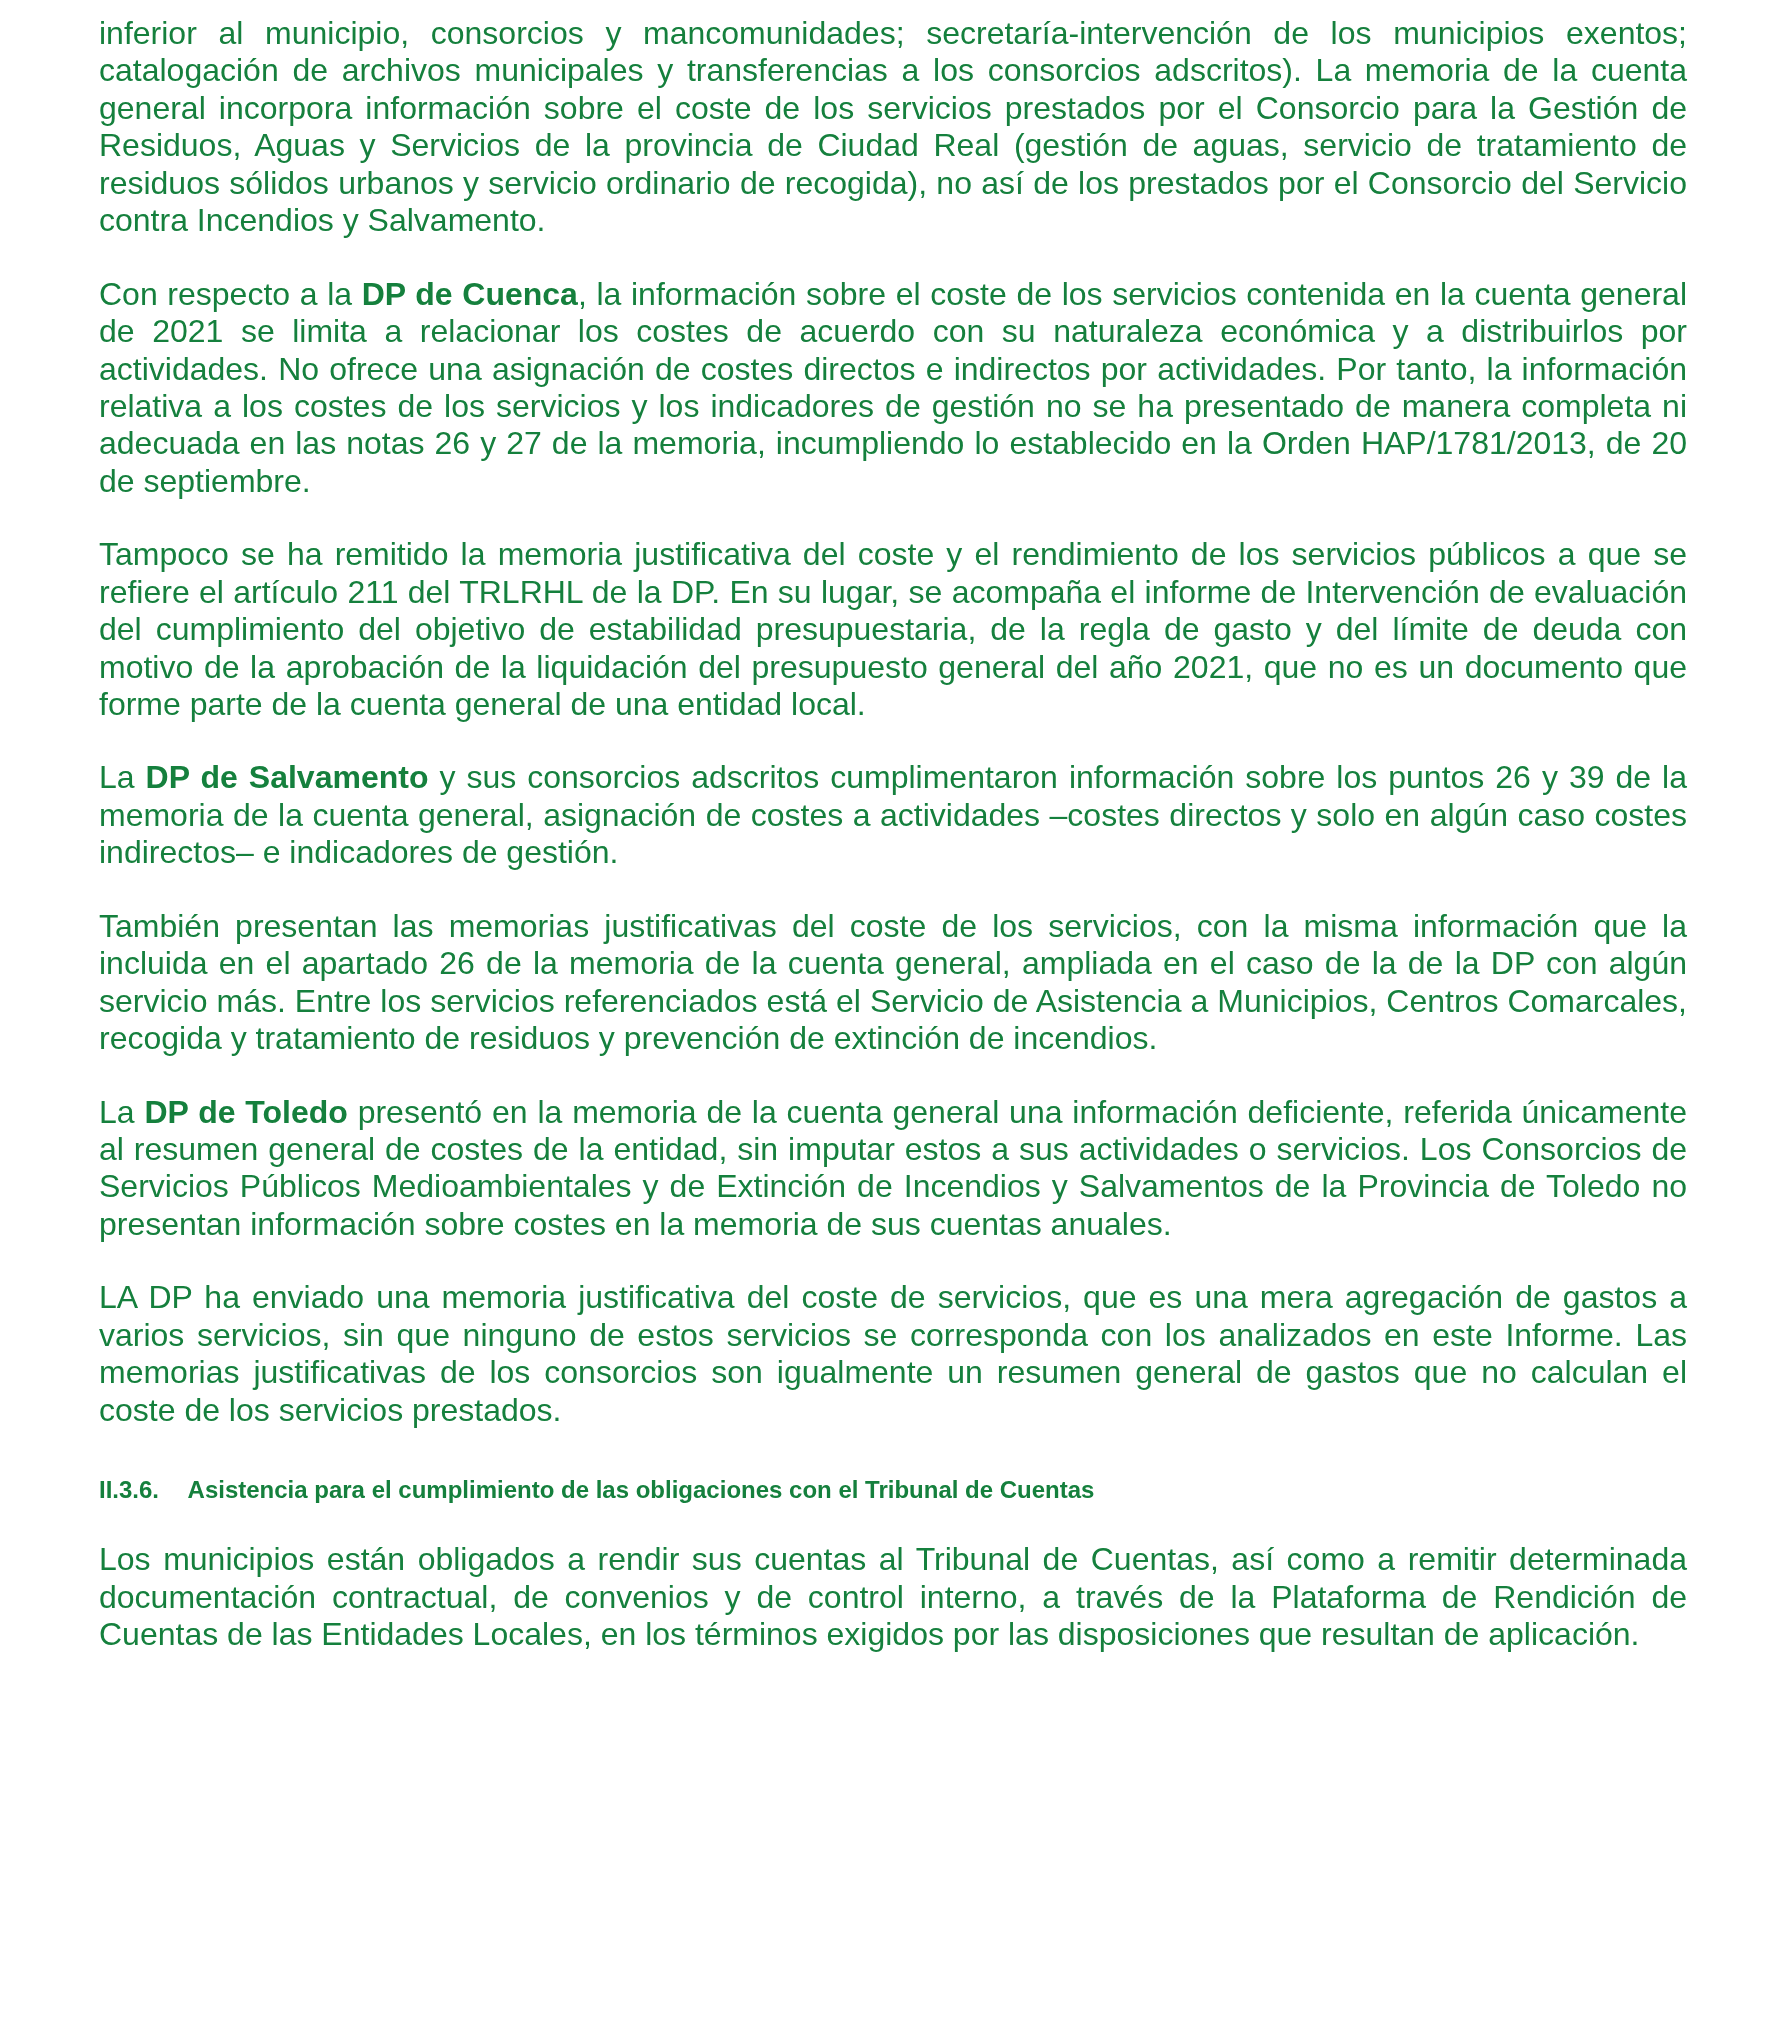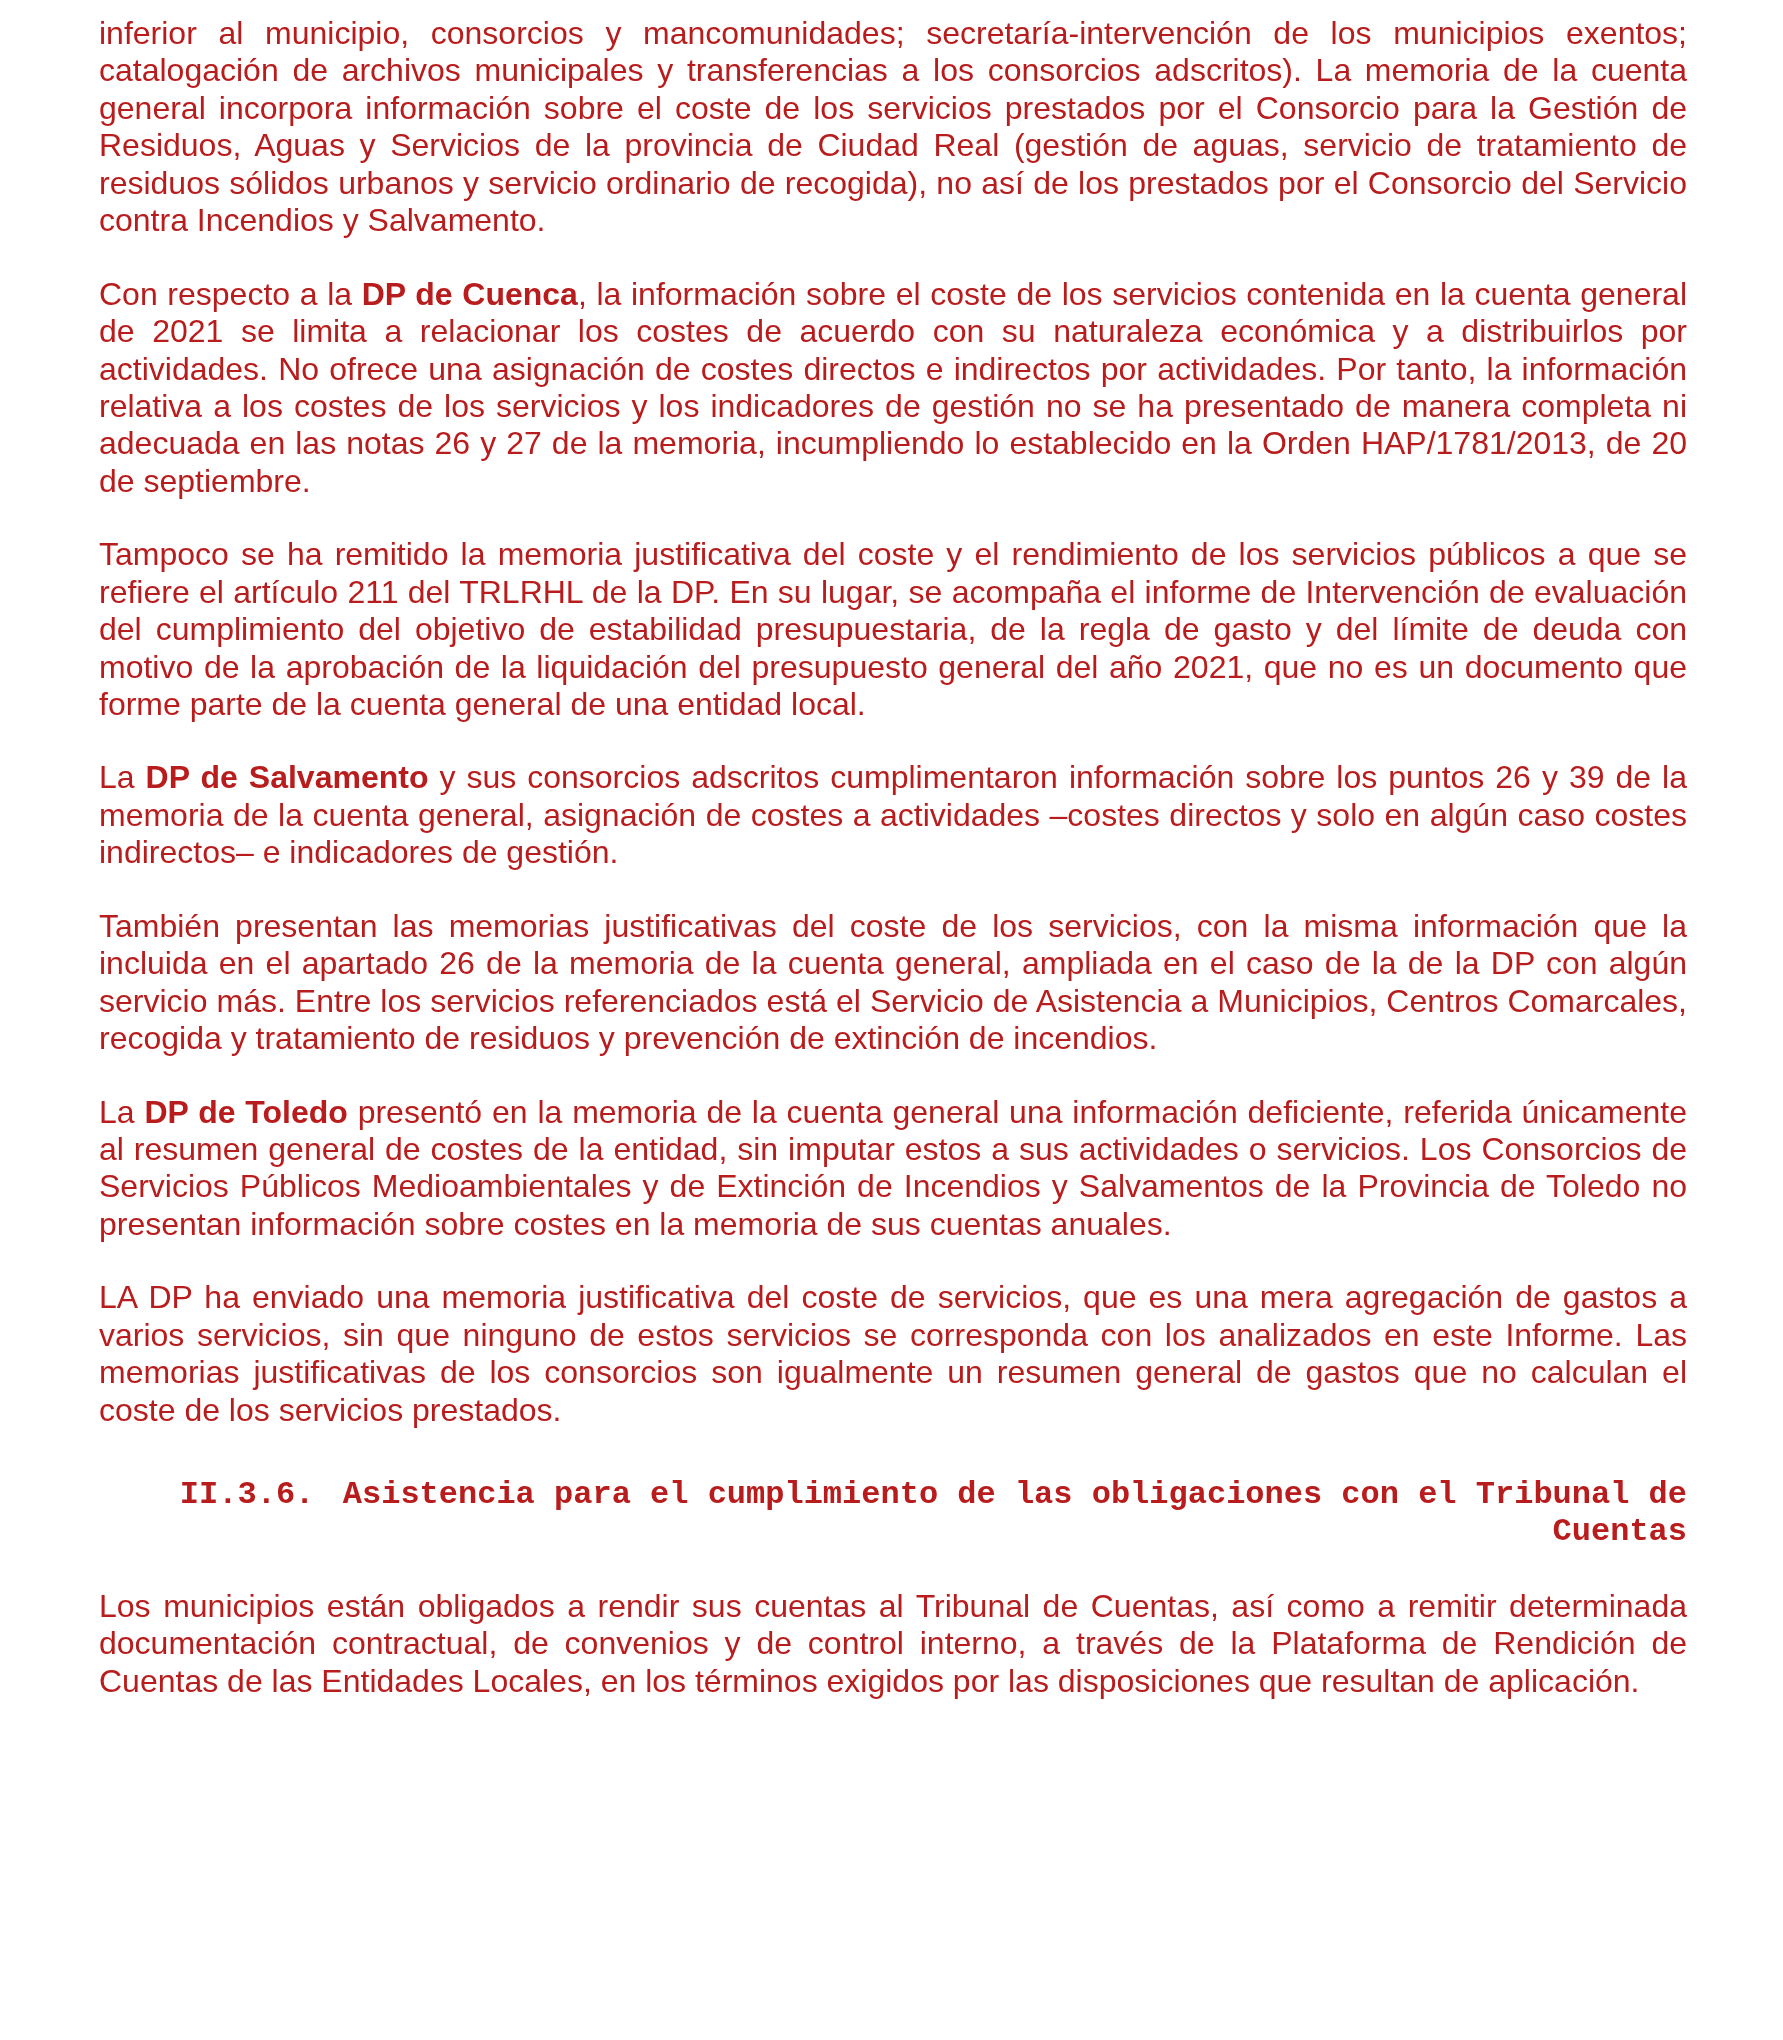--- a/index.html
+++ b/index.html
@@ -7,41 +7,40 @@
     padding: 0;
     background: #ffffff;
   }
   .page {
     position: relative;
     width: 1784px;
     height: 2041px;
     box-sizing: border-box;
     padding: 15px 97px 0 99px;
     background: #ffffff;
-    color: #b91c1c;
+    color: #15803d;
     font-family: "Liberation Sans", sans-serif;
     font-size: 32px;
     line-height: 1.17;
     overflow: hidden;
   }
   .para {
     margin: 0 0 36px 0;
     text-align: justify;
     text-justify: inter-word;
   }
   .para strong {
     font-weight: bold;
     margin-top: 9px;
   }
   .heading {
     margin: 47px 0 37px 0;
-    font-size: 32px;
+    font-size: 24px;
     font-weight: bold;
-    text-align: right;
-    font-family: Liberation Mono, monospace;
+    text-align: left;
   }
   .heading-num {
     display: inline-block;
     margin-right: 28.5px;
   }
 </style>
 </head>
 <body>
 
 <main class="page">

